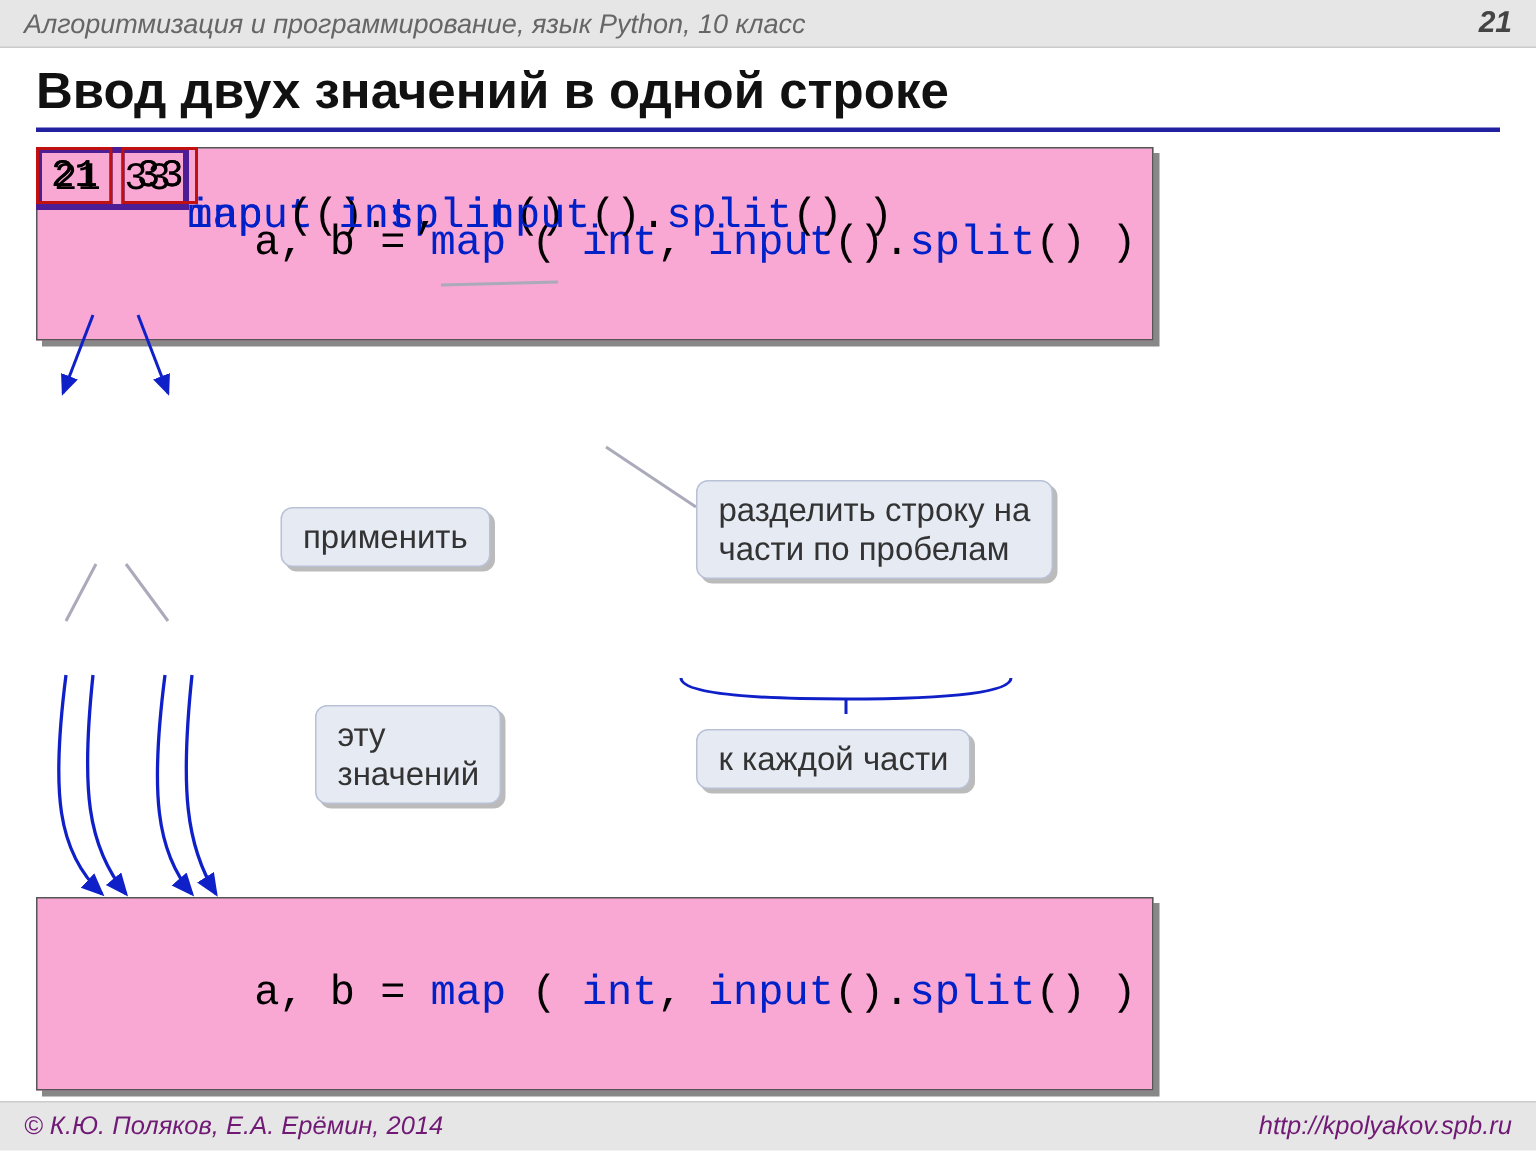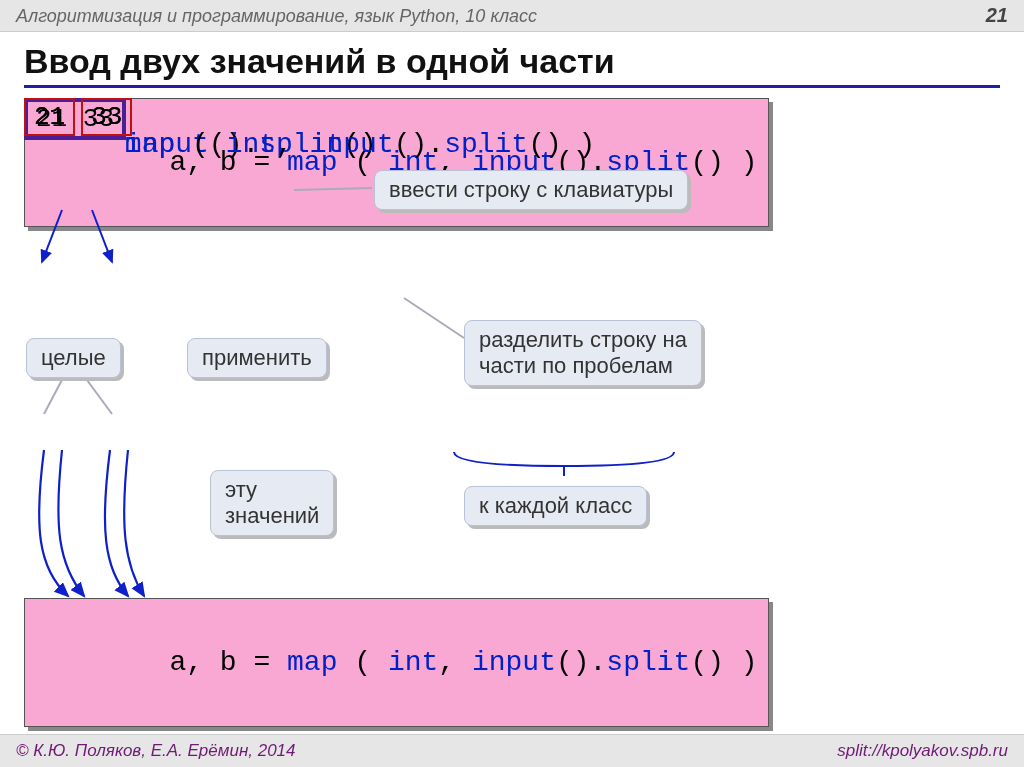--- a/index.html
+++ b/index.html
@@ -26,33 +26,32 @@
 </style>
 </head>
 <body>
 
 <div class="topbar">
   <span>Алгоритмизация и программирование, язык Python, 10 класс</span>
   <span class="page">21</span>
 </div>
 
 <div class="content">
-  <div class="title">Ввод двух значений в одной части</div>
+  <div class="title">Ввод двух значений в одной строке</div>
   <div class="title-rule"></div>
 
   <div class="stage">
 
     <div class="code-yellow abs" style="left:0;top:0">
       <span class="codeline">
         <span class="br">a, b = </span><span class="fn">map</span><span class="br"> ( </span><span class="fn">int</span><span class="br">, </span><span class="fn">input</span><span class="br">()</span><span class="dot">.</span><span class="fn">split</span><span class="br">()</span><span class="br"> )</span>
       </span>
     </div>
 
     <div class="inputbox abs" style="left:0;top:76"><span>21 33</span></div>
-    <div class="callout" style="left:350px;top:72px"><span>ввести строку с клавиатуры</span></div>
 
     <svg class="svg-layer" width="976" height="600">
       <defs>
         <marker id="ah" markerWidth="8" markerHeight="8" refX="6" refY="3" orient="auto">
           <path d="M0,0 L7,3 L0,6 Z" fill="#1020c8"></path>
         </marker>
       </defs>
 
       <line x1="38" y1="112" x2="18" y2="164" stroke="#1020c8" stroke-width="2" marker-end="url(#ah)"></line>
       <line x1="68" y1="112" x2="88" y2="164" stroke="#1020c8" stroke-width="2" marker-end="url(#ah)"></line>
@@ -77,39 +76,38 @@
 
     <div class="pair abs" style="left:0;top:166">
       <div class="cell">21</div>
       <div class="cell">33</div>
     </div>
     <div class="codeline abs" style="left:142;top:168">
       <span class="fn">input</span><span class="br">()</span><span class="dot">.</span><span class="fn">split</span><span class="br">()</span>
     </div>
     <div class="callout center" style="left:440px;top:222px;white-space:pre-line"><span>разделить строку на
 части по пробелам</span></div>
-    <div class="callout" style="left:2px;top:240px"><span>целые</span></div>
     <div class="callout" style="left:163px;top:240px"><span>применить</span></div>
 
     <div class="pair red abs" style="left:0;top:316">
       <div class="cell">21</div>
       <div class="cell">33</div>
     </div>
     <div class="codeline abs" style="left:142;top:318">
       <span class="fn">map</span><span class="br"> ( </span><span class="fn">int</span><span class="br">, </span><span class="fn">input</span><span class="br">()</span><span class="dot">.</span><span class="fn">split</span><span class="br">()</span><span class="br"> )</span>
     </div>
     <div class="callout center" style="left:186px;top:372px;white-space:pre-line"><span>эту
 значений</span></div>
-    <div class="callout" style="left:440px;top:388px"><span>к каждой класс</span></div>
+    <div class="callout" style="left:440px;top:388px"><span>к каждой части</span></div>
 
     <div class="code-yellow abs" style="left:0;top:500px">
       <span class="codeline">
         <span class="br">a, b = </span><span class="fn">map</span><span class="br"> ( </span><span class="fn">int</span><span class="br">, </span><span class="fn">input</span><span class="br">()</span><span class="dot">.</span><span class="fn">split</span><span class="br">()</span><span class="br"> )</span>
       </span>
     </div>
 
   </div>
 </div>
 
 <div class="botbar">
   <span>© К.Ю. Поляков, Е.А. Ерёмин, 2014</span>
-  <span>split://kpolyakov.spb.ru</span>
+  <span>http://kpolyakov.spb.ru</span>
 </div>
 
 </body></html>

